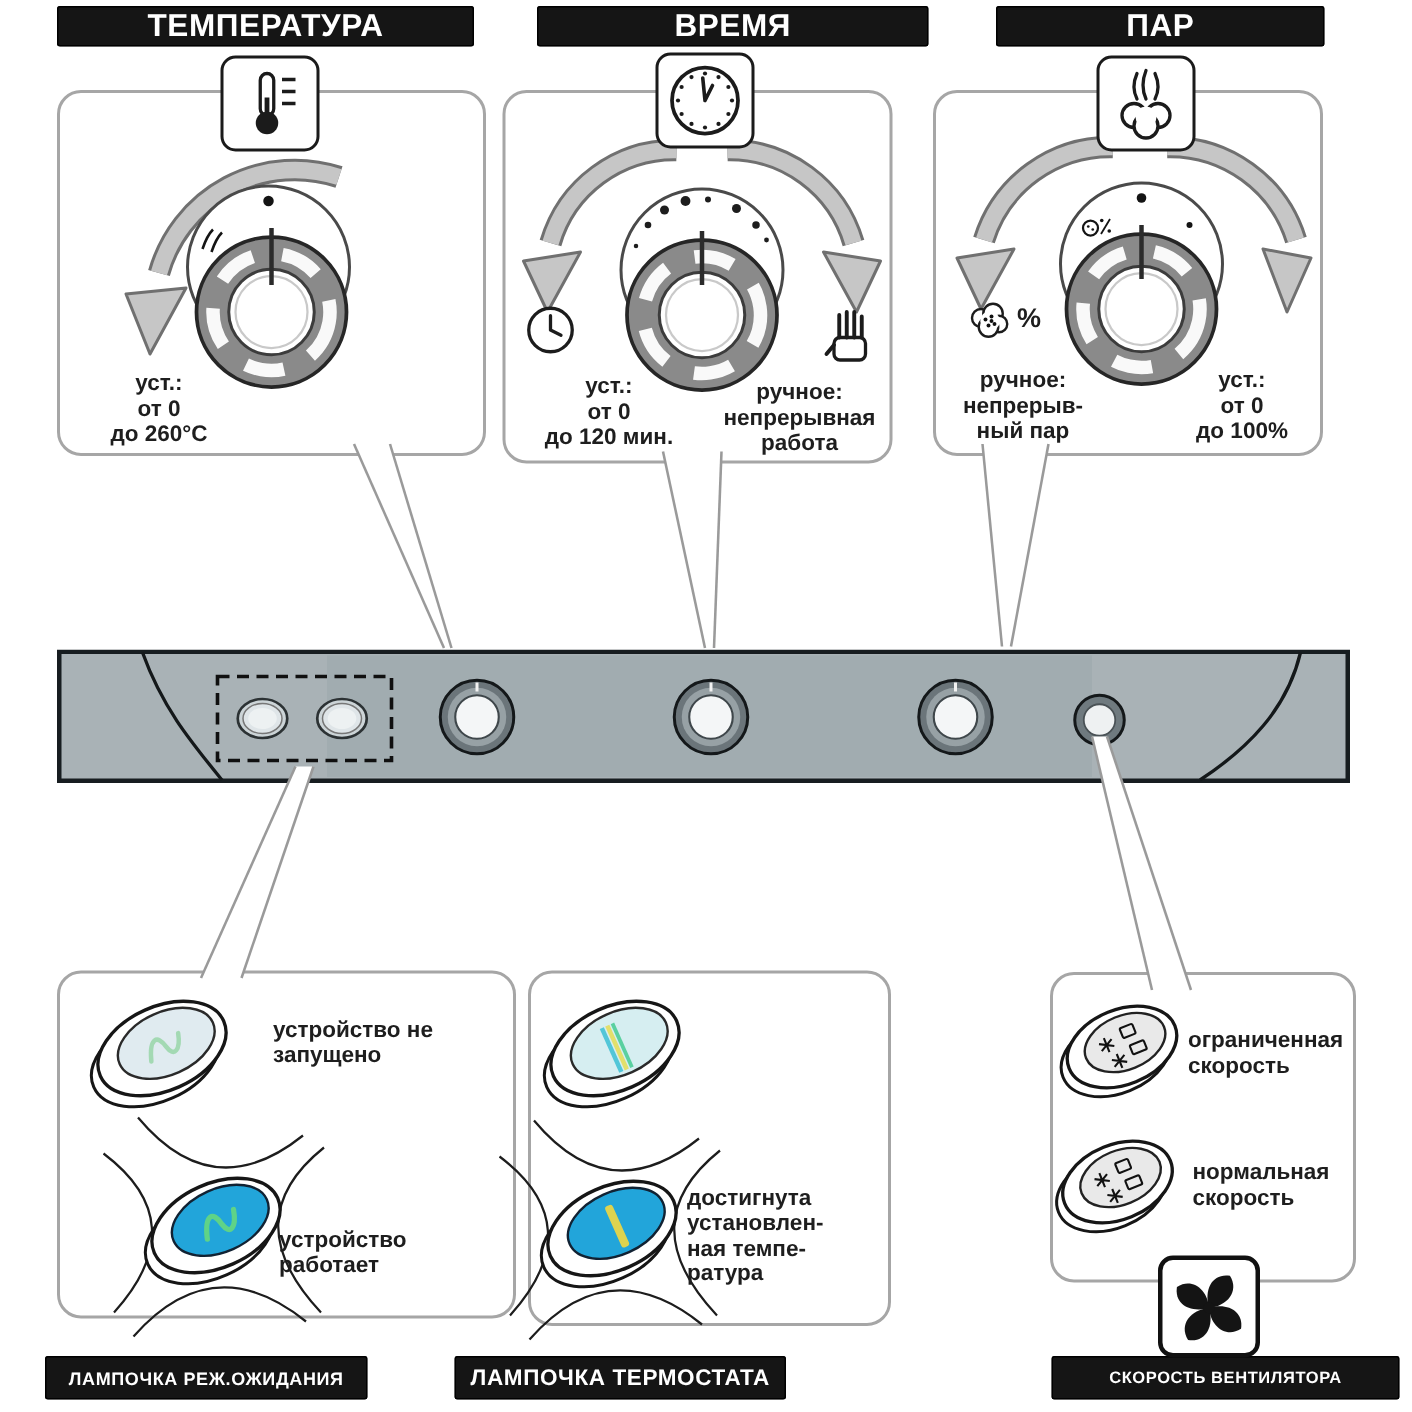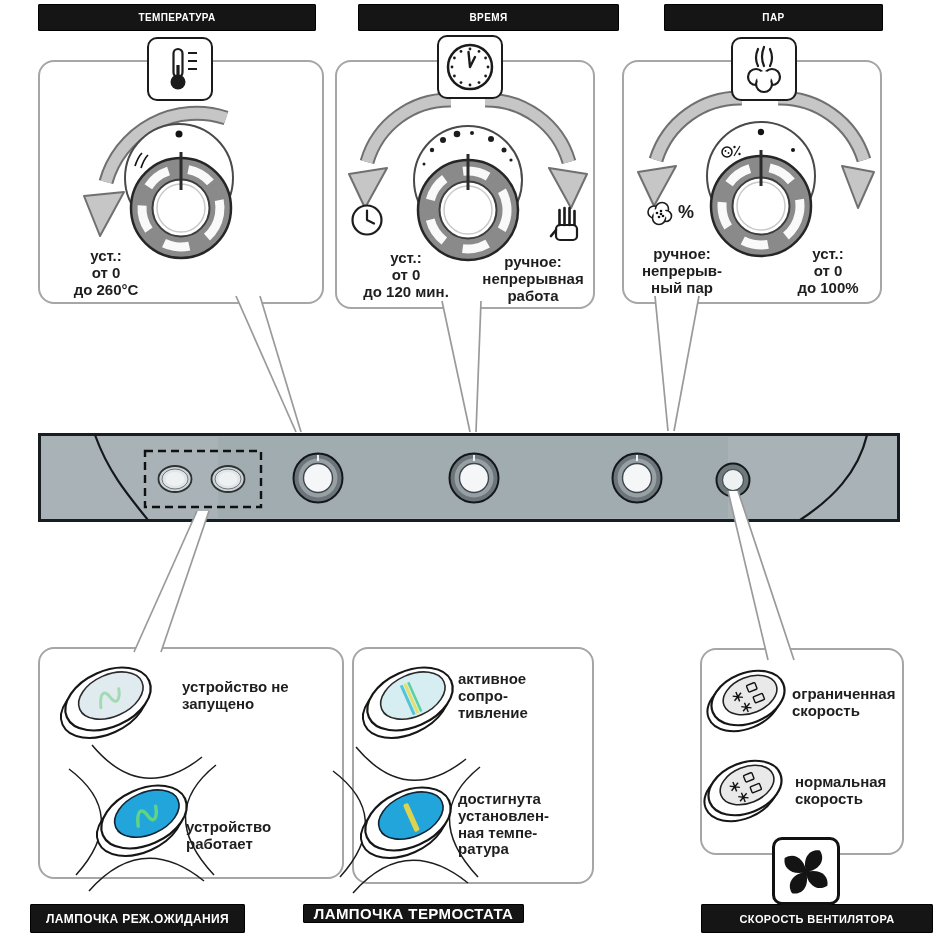--- a/index.html
+++ b/index.html
@@ -1,19 +1,19 @@
 <!DOCTYPE html>
 <html><head>
 <meta charset="utf-8">
 <style>
   html,body{margin:0;padding:0;background:#fff;}
   #stage{position:relative;width:941px;height:941px;background:#ffffff;overflow:hidden;
          font-family:"Liberation Sans",sans-serif;color:#1d1d1d;}
   .black-label{position:absolute;background:#151515;color:#fff;font-weight:bold;
-         display:flex;align-items:center;justify-content:center;font-size:10px;
+         display:flex;align-items:center;justify-content:center;font-size:21px;
          letter-spacing:.4px;border-radius:2px;box-shadow:0 0 0 1px #000 inset;}
   .box{position:absolute;border:2px solid #a6a6a6;border-radius:16px;background:#fff;}
   .icon-sq{position:absolute;width:62px;height:60px;background:#fff;border:2.5px solid #1b1b1b;
          border-radius:10px;display:flex;align-items:center;justify-content:center;z-index:4;}
   .lbl{position:absolute;font-size:15px;font-weight:bold;color:#1e1e1e;line-height:1.12;}
   .ml{white-space:pre-line;}
   .center{text-align:center;}
   svg{display:block;}
   .boxsvg{position:absolute;left:0;top:0;overflow:visible;}
   #funnels{position:absolute;left:0;top:0;z-index:5;pointer-events:none;}
@@ -280,23 +280,20 @@
           <path d="M -55 74 Q -2 14 60 64"></path>
         </g>
         <g transform="rotate(-24)">
           <ellipse cx="-7" cy="5" rx="45" ry="28" fill="#ffffff" stroke="#161616" stroke-width="2"></ellipse>
           <ellipse cx="0" cy="0" rx="45" ry="28" fill="#ffffff" stroke="#161616" stroke-width="2.2"></ellipse>
           <ellipse cx="4" cy="-2" rx="34" ry="21" fill="#22a5da" stroke="#123" stroke-width="1.6"></ellipse>
           <rect x="1" y="-15" width="5.5" height="30" rx="2" fill="#ddd34f"></rect>
         </g>
       </g>
     </svg>
-    <div class="lbl ml" style="left:104px;top:22px;width:124px;">активное
-сопро-
-тивление</div>
     <div class="lbl ml" style="left:104px;top:142px;width:130px;">достигнута
 установлен-
 ная темпе-
 ратура</div>
   </div>
 
   <div class="box z1" style="left:700px;top:648px;width:200px;height:203px;">
     <svg class="boxsvg" width="196" height="199" viewBox="0 0 196 199" style="overflow:visible;">
       <g transform="translate(46,48) rotate(-22)">
         <ellipse cx="-6" cy="4" rx="38" ry="25" fill="#ffffff" stroke="#161616" stroke-width="2"></ellipse>
@@ -331,21 +328,21 @@
         <path d="M 0 0 C -14 4 -25 -3 -23 -15 C -12 -22 -1 -13 0 0 Z"></path>
         <path d="M 0 0 C -14 4 -25 -3 -23 -15 C -12 -22 -1 -13 0 0 Z" transform="rotate(90)"></path>
         <path d="M 0 0 C -14 4 -25 -3 -23 -15 C -12 -22 -1 -13 0 0 Z" transform="rotate(180)"></path>
         <path d="M 0 0 C -14 4 -25 -3 -23 -15 C -12 -22 -1 -13 0 0 Z" transform="rotate(270)"></path>
         <circle r="4"></circle>
       </g>
     </svg>
   </div>
 
   <div class="black-label" style="left:30px;top:904px;width:215px;height:29px;font-size:12px;">ЛАМПОЧКА РЕЖ.ОЖИДАНИЯ</div>
-  <div class="black-label" style="left:303px;top:904px;width:221px;height:19px;font-size:15px;">ЛАМПОЧКА ТЕРМОСТАТА</div>
+  <div class="black-label" style="left:303px;top:904px;width:221px;height:29px;font-size:15px;">ЛАМПОЧКА ТЕРМОСТАТА</div>
   <div class="black-label" style="left:701px;top:904px;width:232px;height:29px;font-size:11px;">СКОРОСТЬ ВЕНТИЛЯТОРА</div>
 
   <svg id="funnels" width="941" height="941" viewBox="0 0 941 941">
     <g>
       <polygon points="236,296 296,432 301,432 260,296" fill="#ffffff"></polygon>
       <line x1="236" y1="296" x2="296" y2="432" stroke="#9a9a9a" stroke-width="1.7"></line>
       <line x1="260" y1="296" x2="301" y2="432" stroke="#9a9a9a" stroke-width="1.7"></line>
     </g>
     <g>
       <polygon points="442,301 470,432 476,432 481,301" fill="#ffffff"></polygon>

